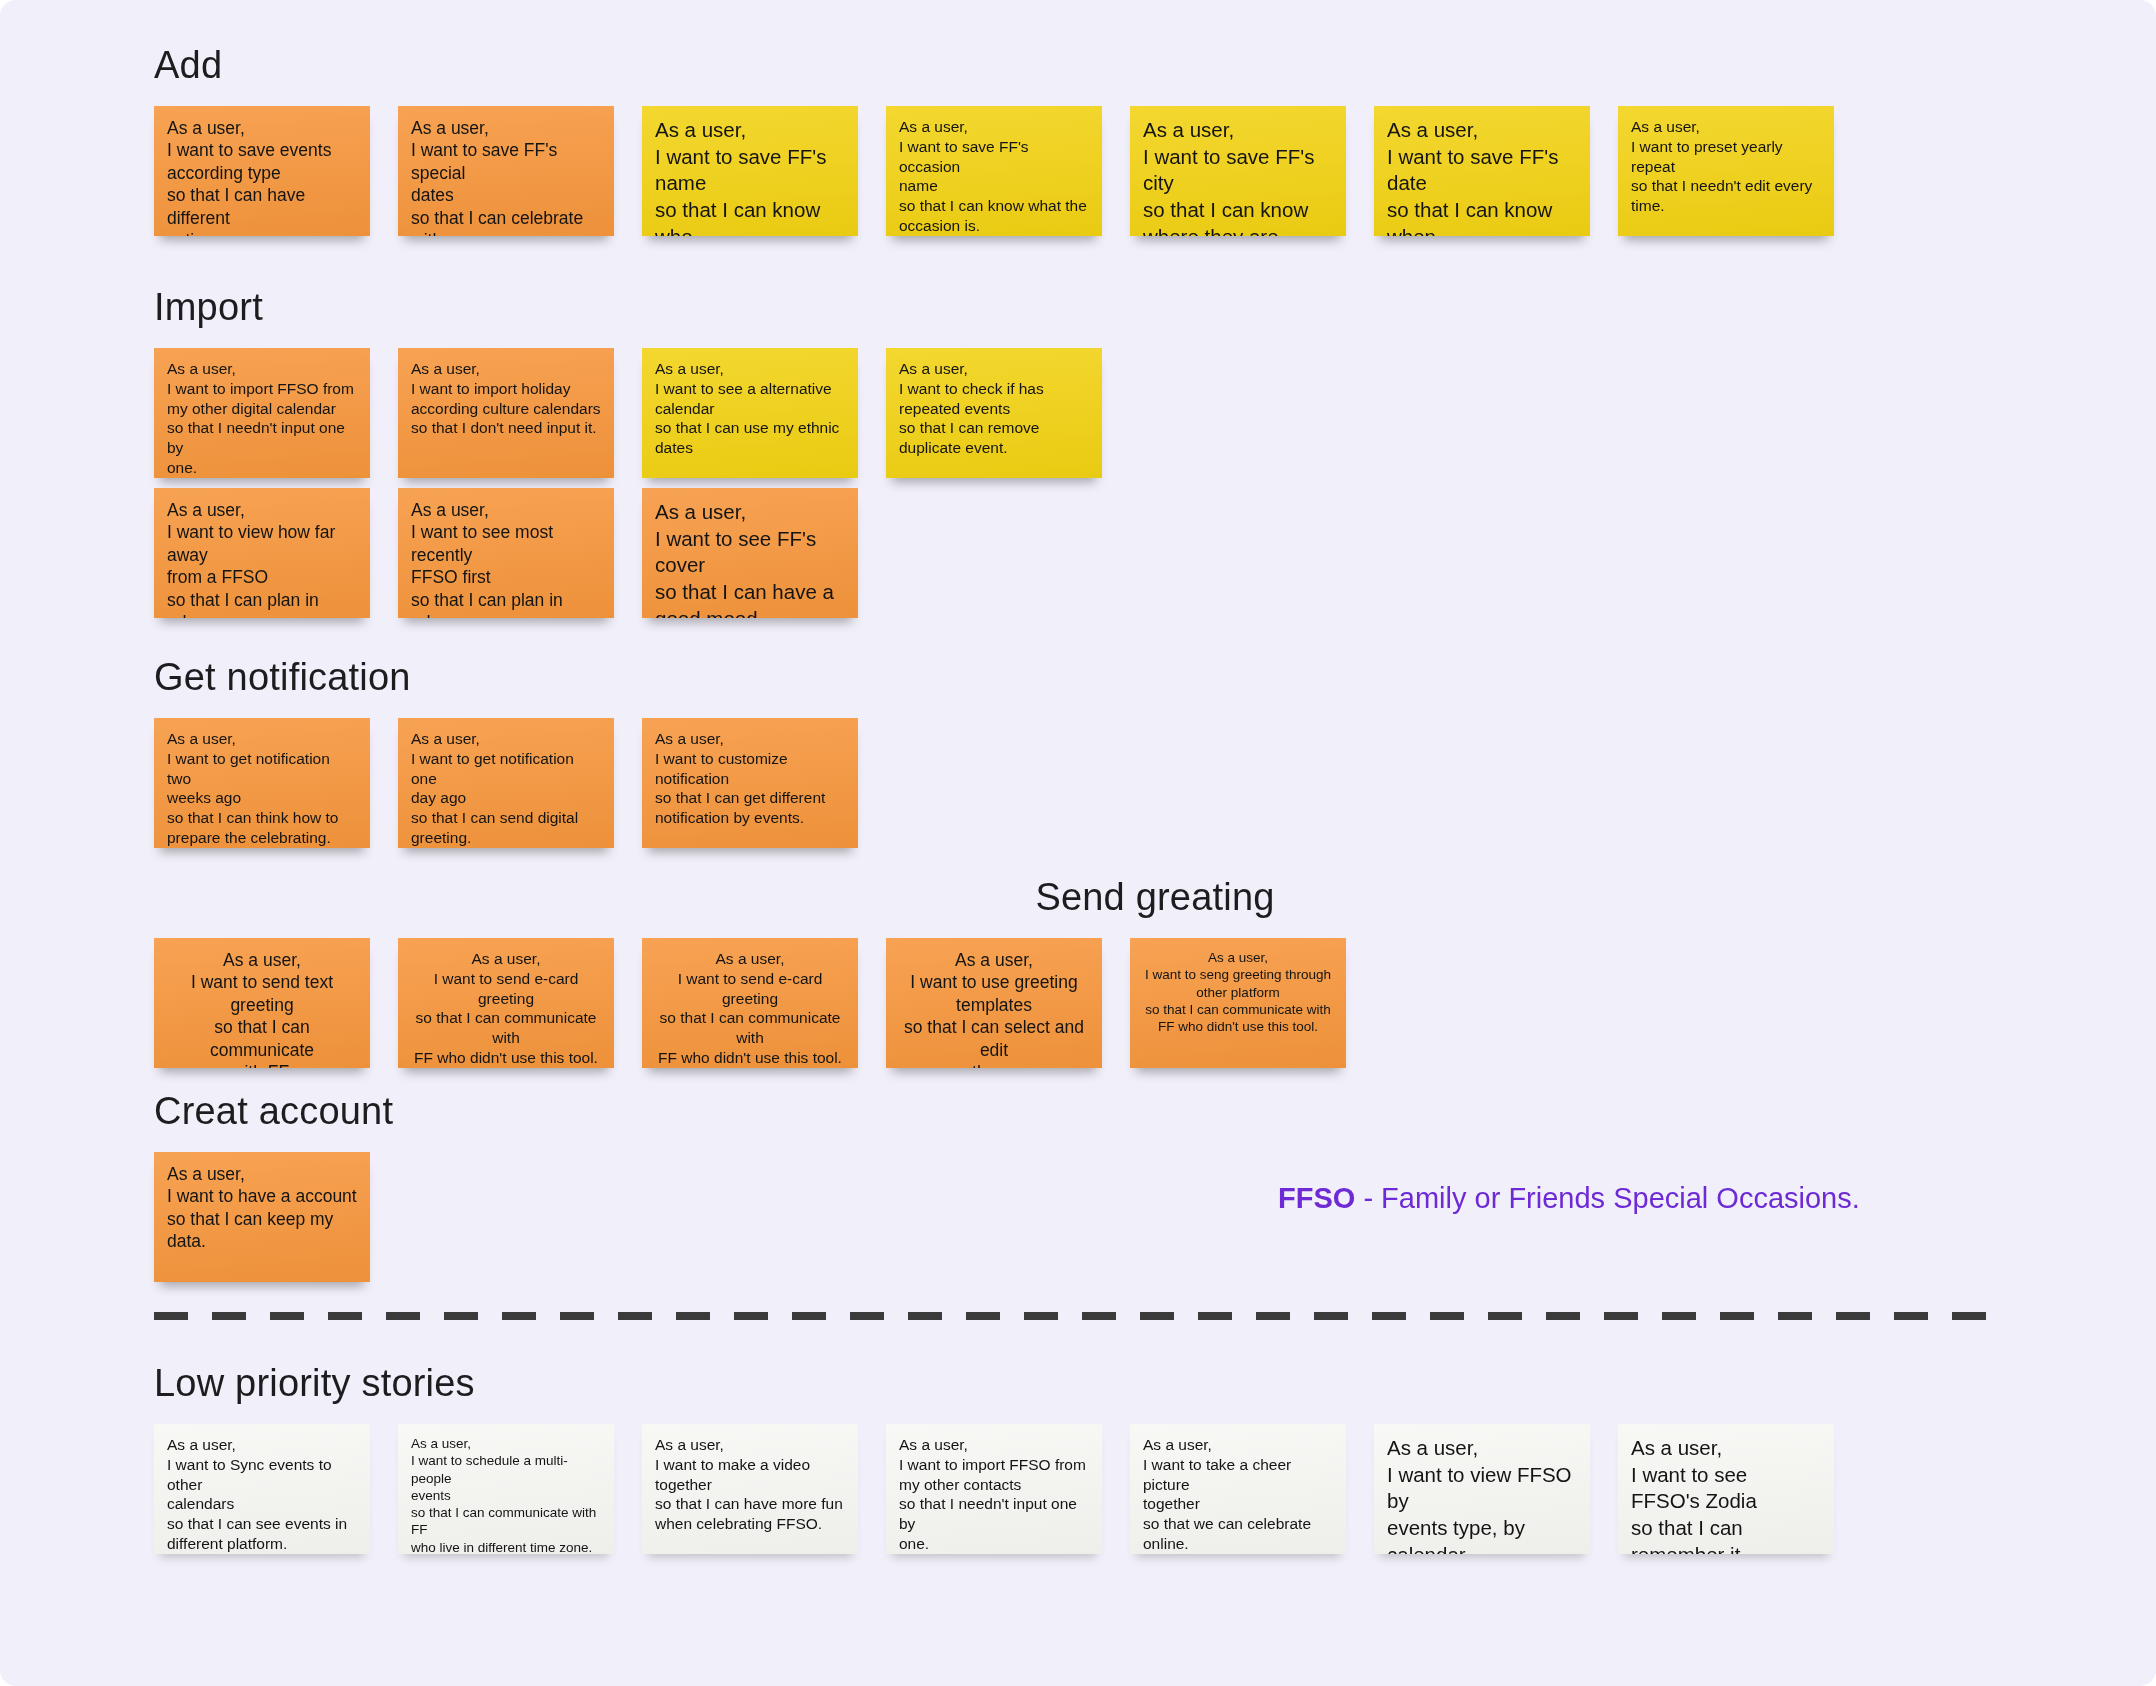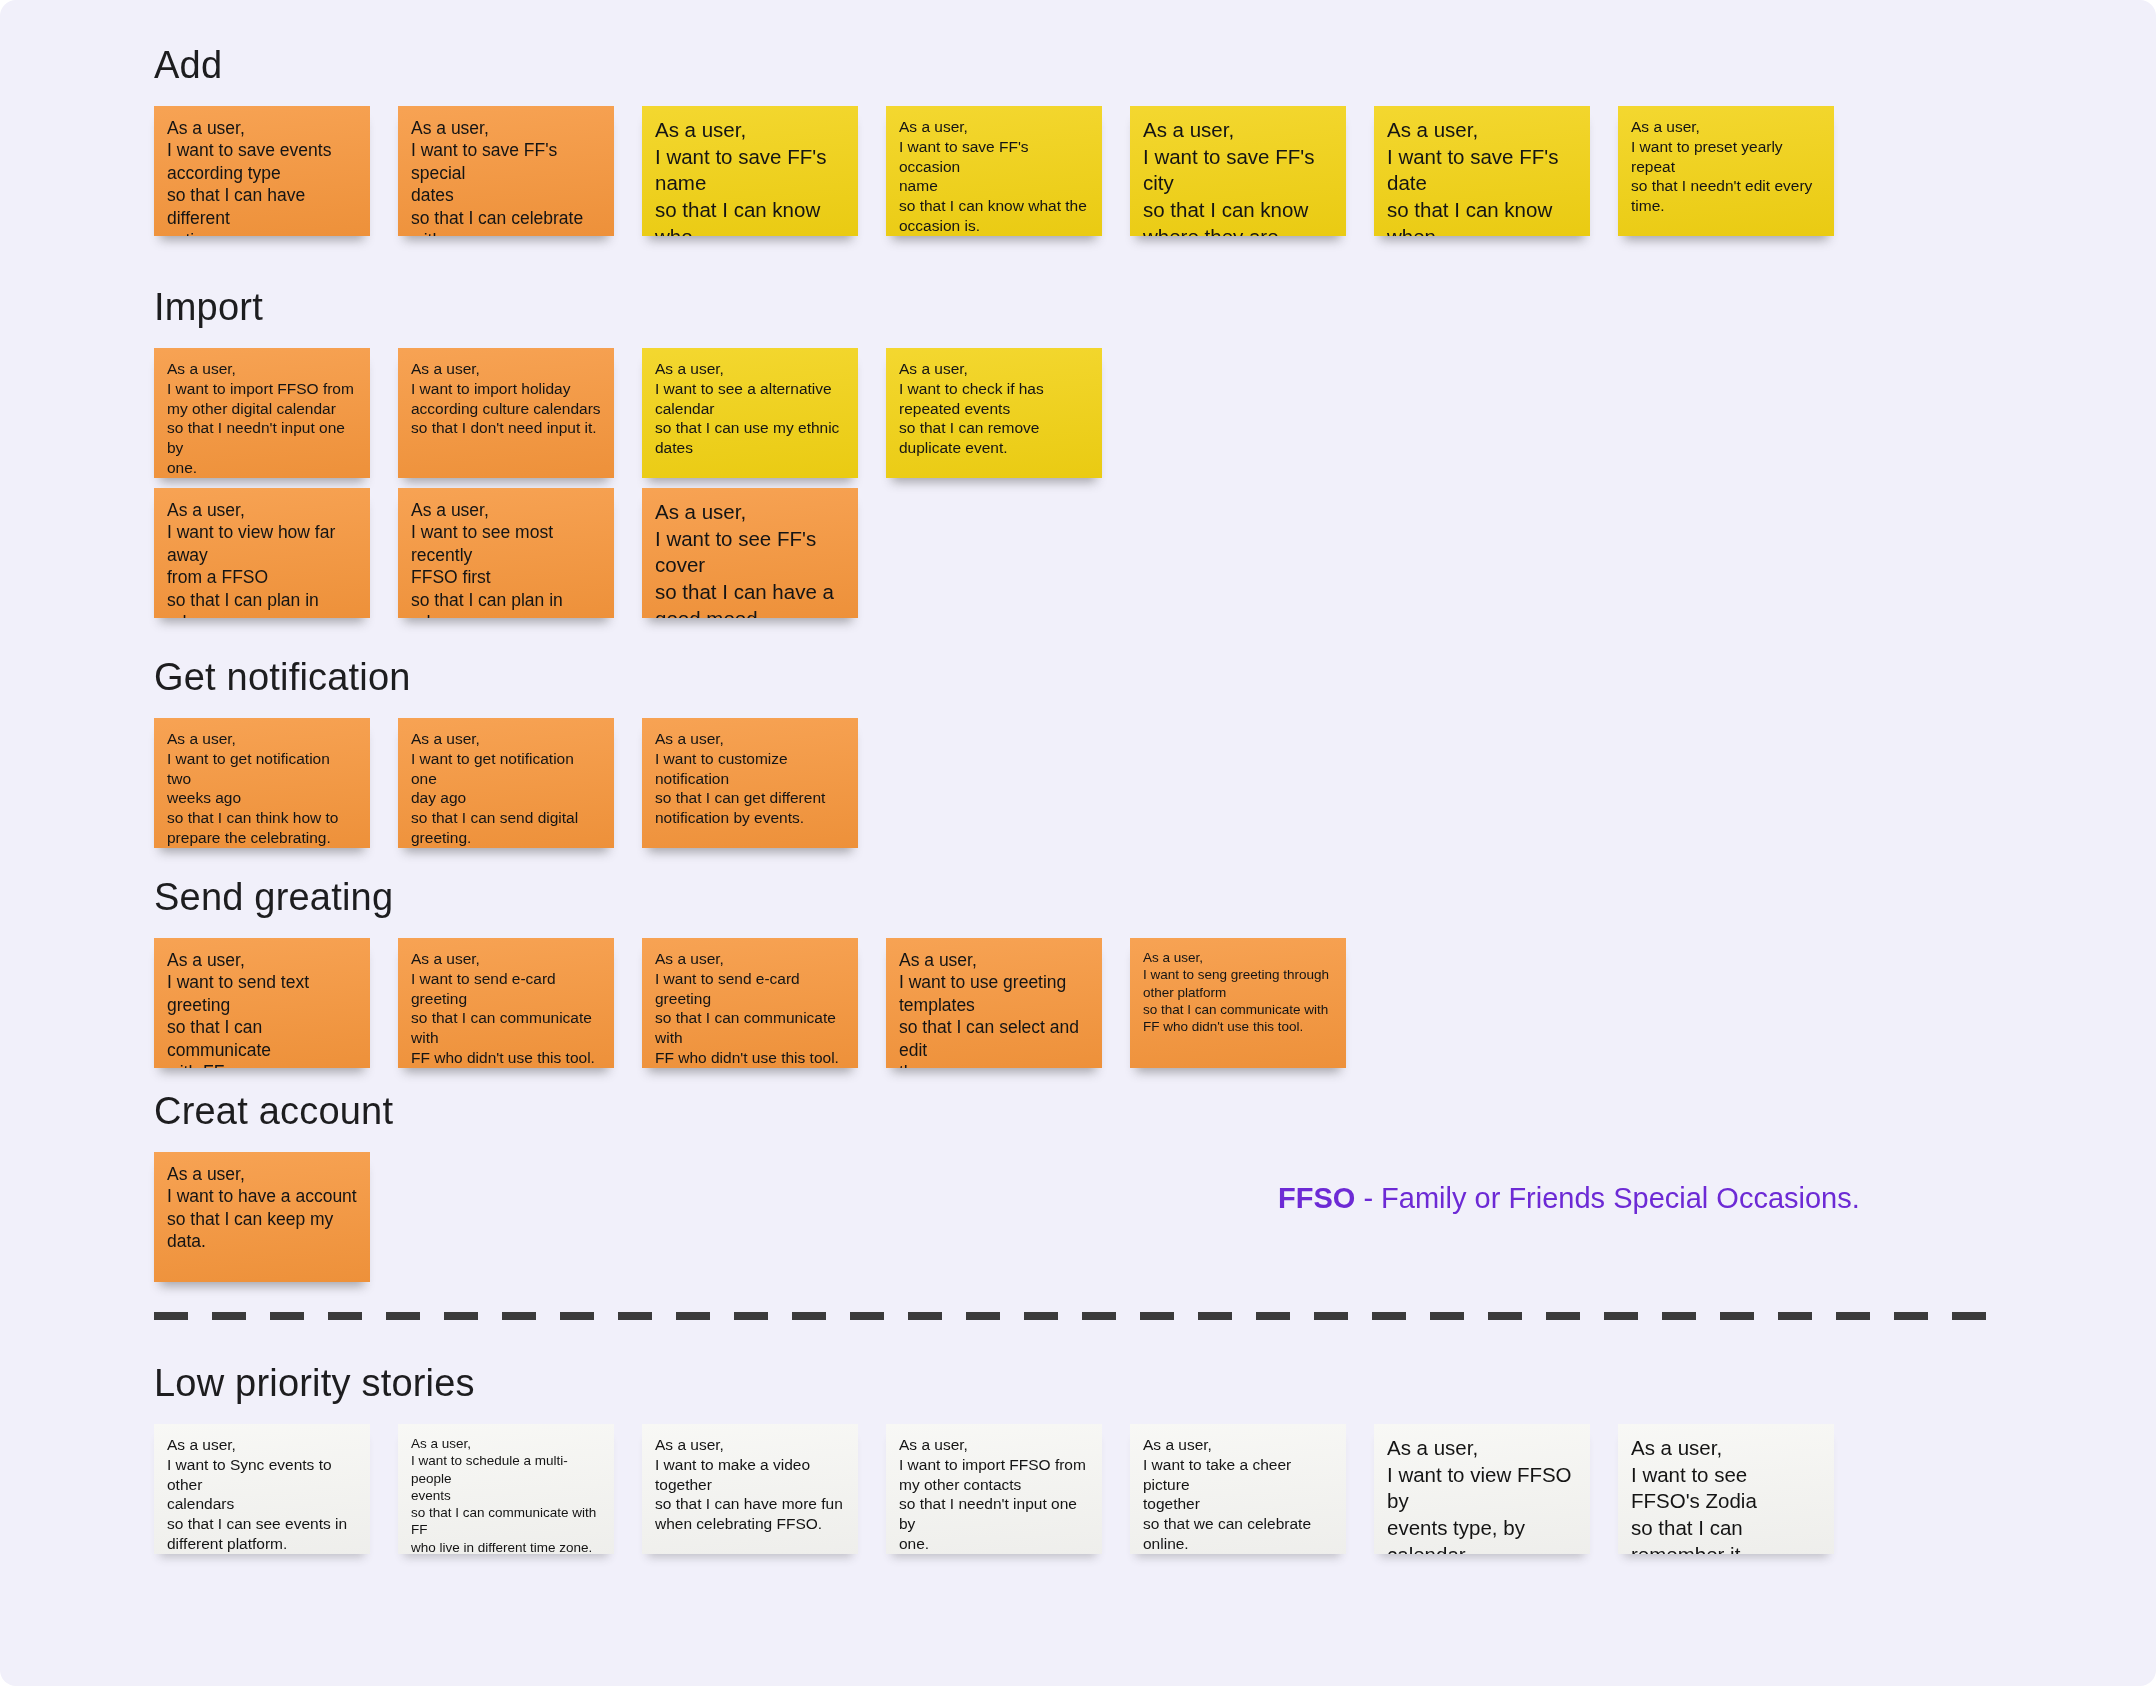--- a/index.html
+++ b/index.html
@@ -45,21 +45,21 @@
 
   .xs { font-size: 13.5px; }
   .s  { font-size: 15.5px; }
   .m  { font-size: 17.5px; }
   .l  { font-size: 20.5px; line-height: 1.3; }
 
   .sec-add          { margin-top: 14px; }
   .sec-import       { margin-top: 48px; }
   .sec-view         { margin-top: 10px; }
   .sec-notification { margin-top: 36px; }
-  .sec-greeting     { margin-top: 26px; }
+  .sec-greeting     { margin-top: 26px; text-align: center; }
   .sec-account      { margin-top: 20px; }
   .sec-low          { margin-top: 40px; }
 
   .divider {
     margin-top: 30px;
     width: 1832px;
     height: 8px;
     background: repeating-linear-gradient(90deg, #3b3b3b 0 34px, transparent 34px 58px);
   }
 

